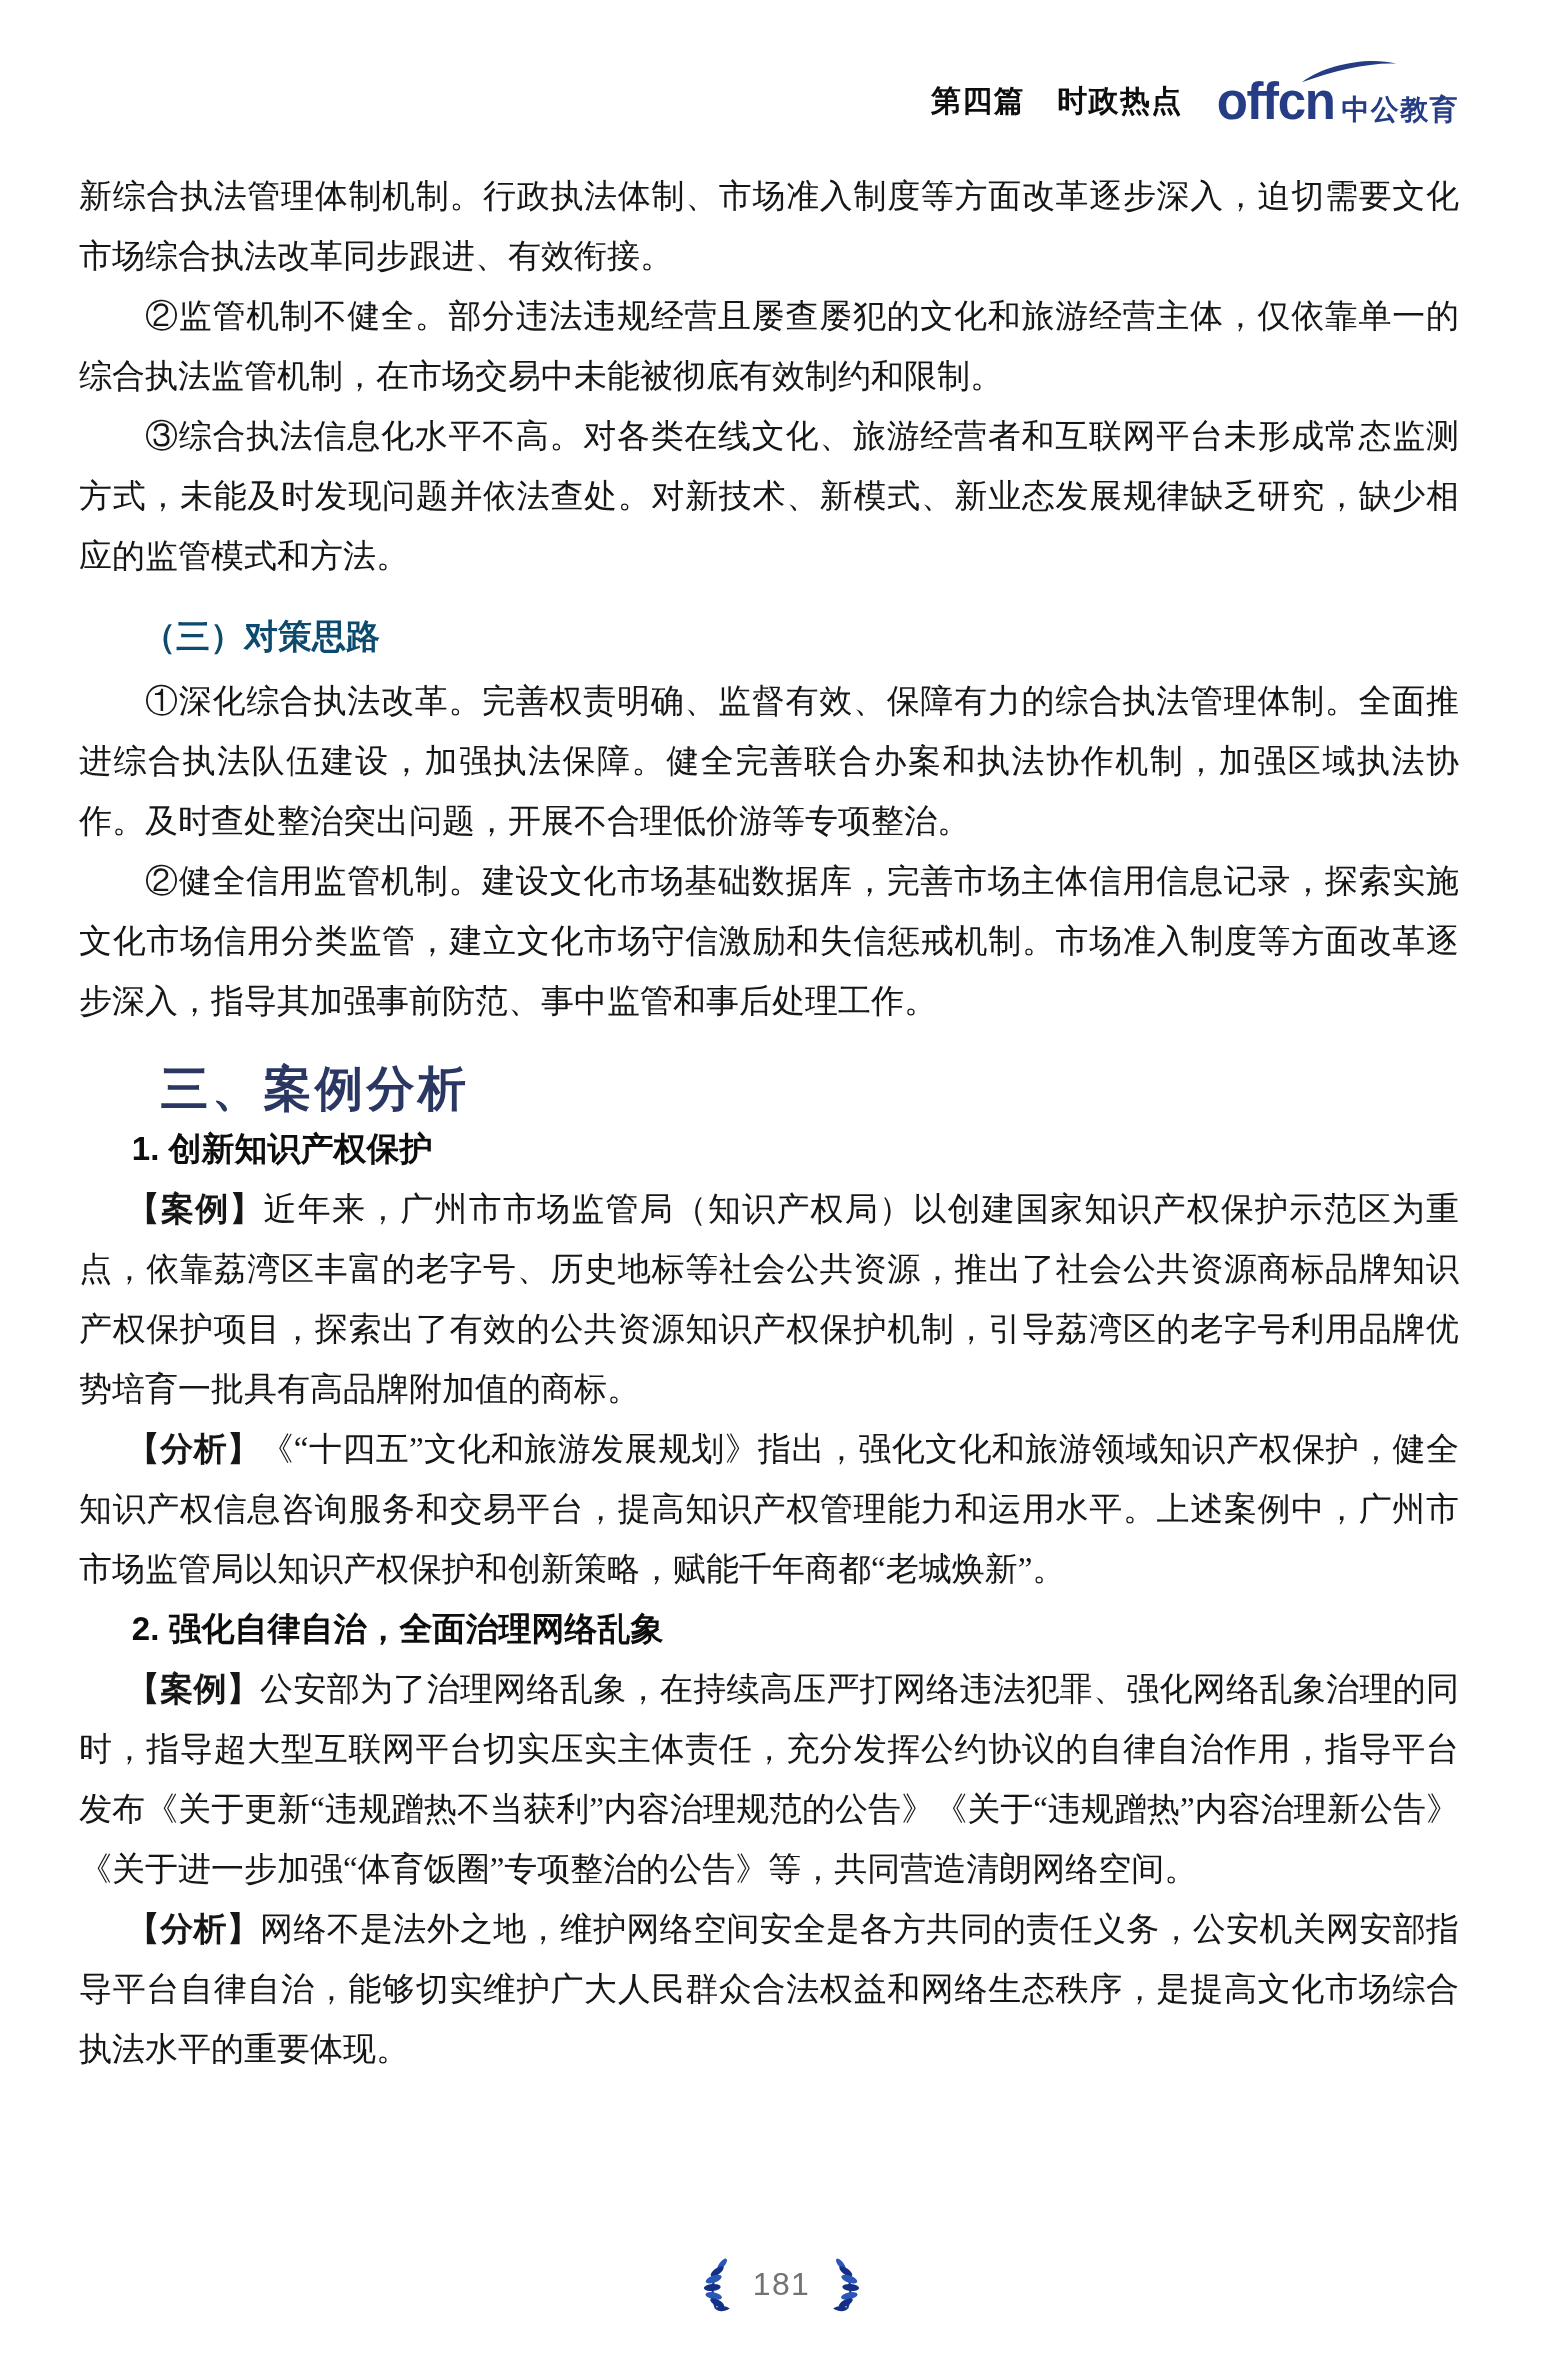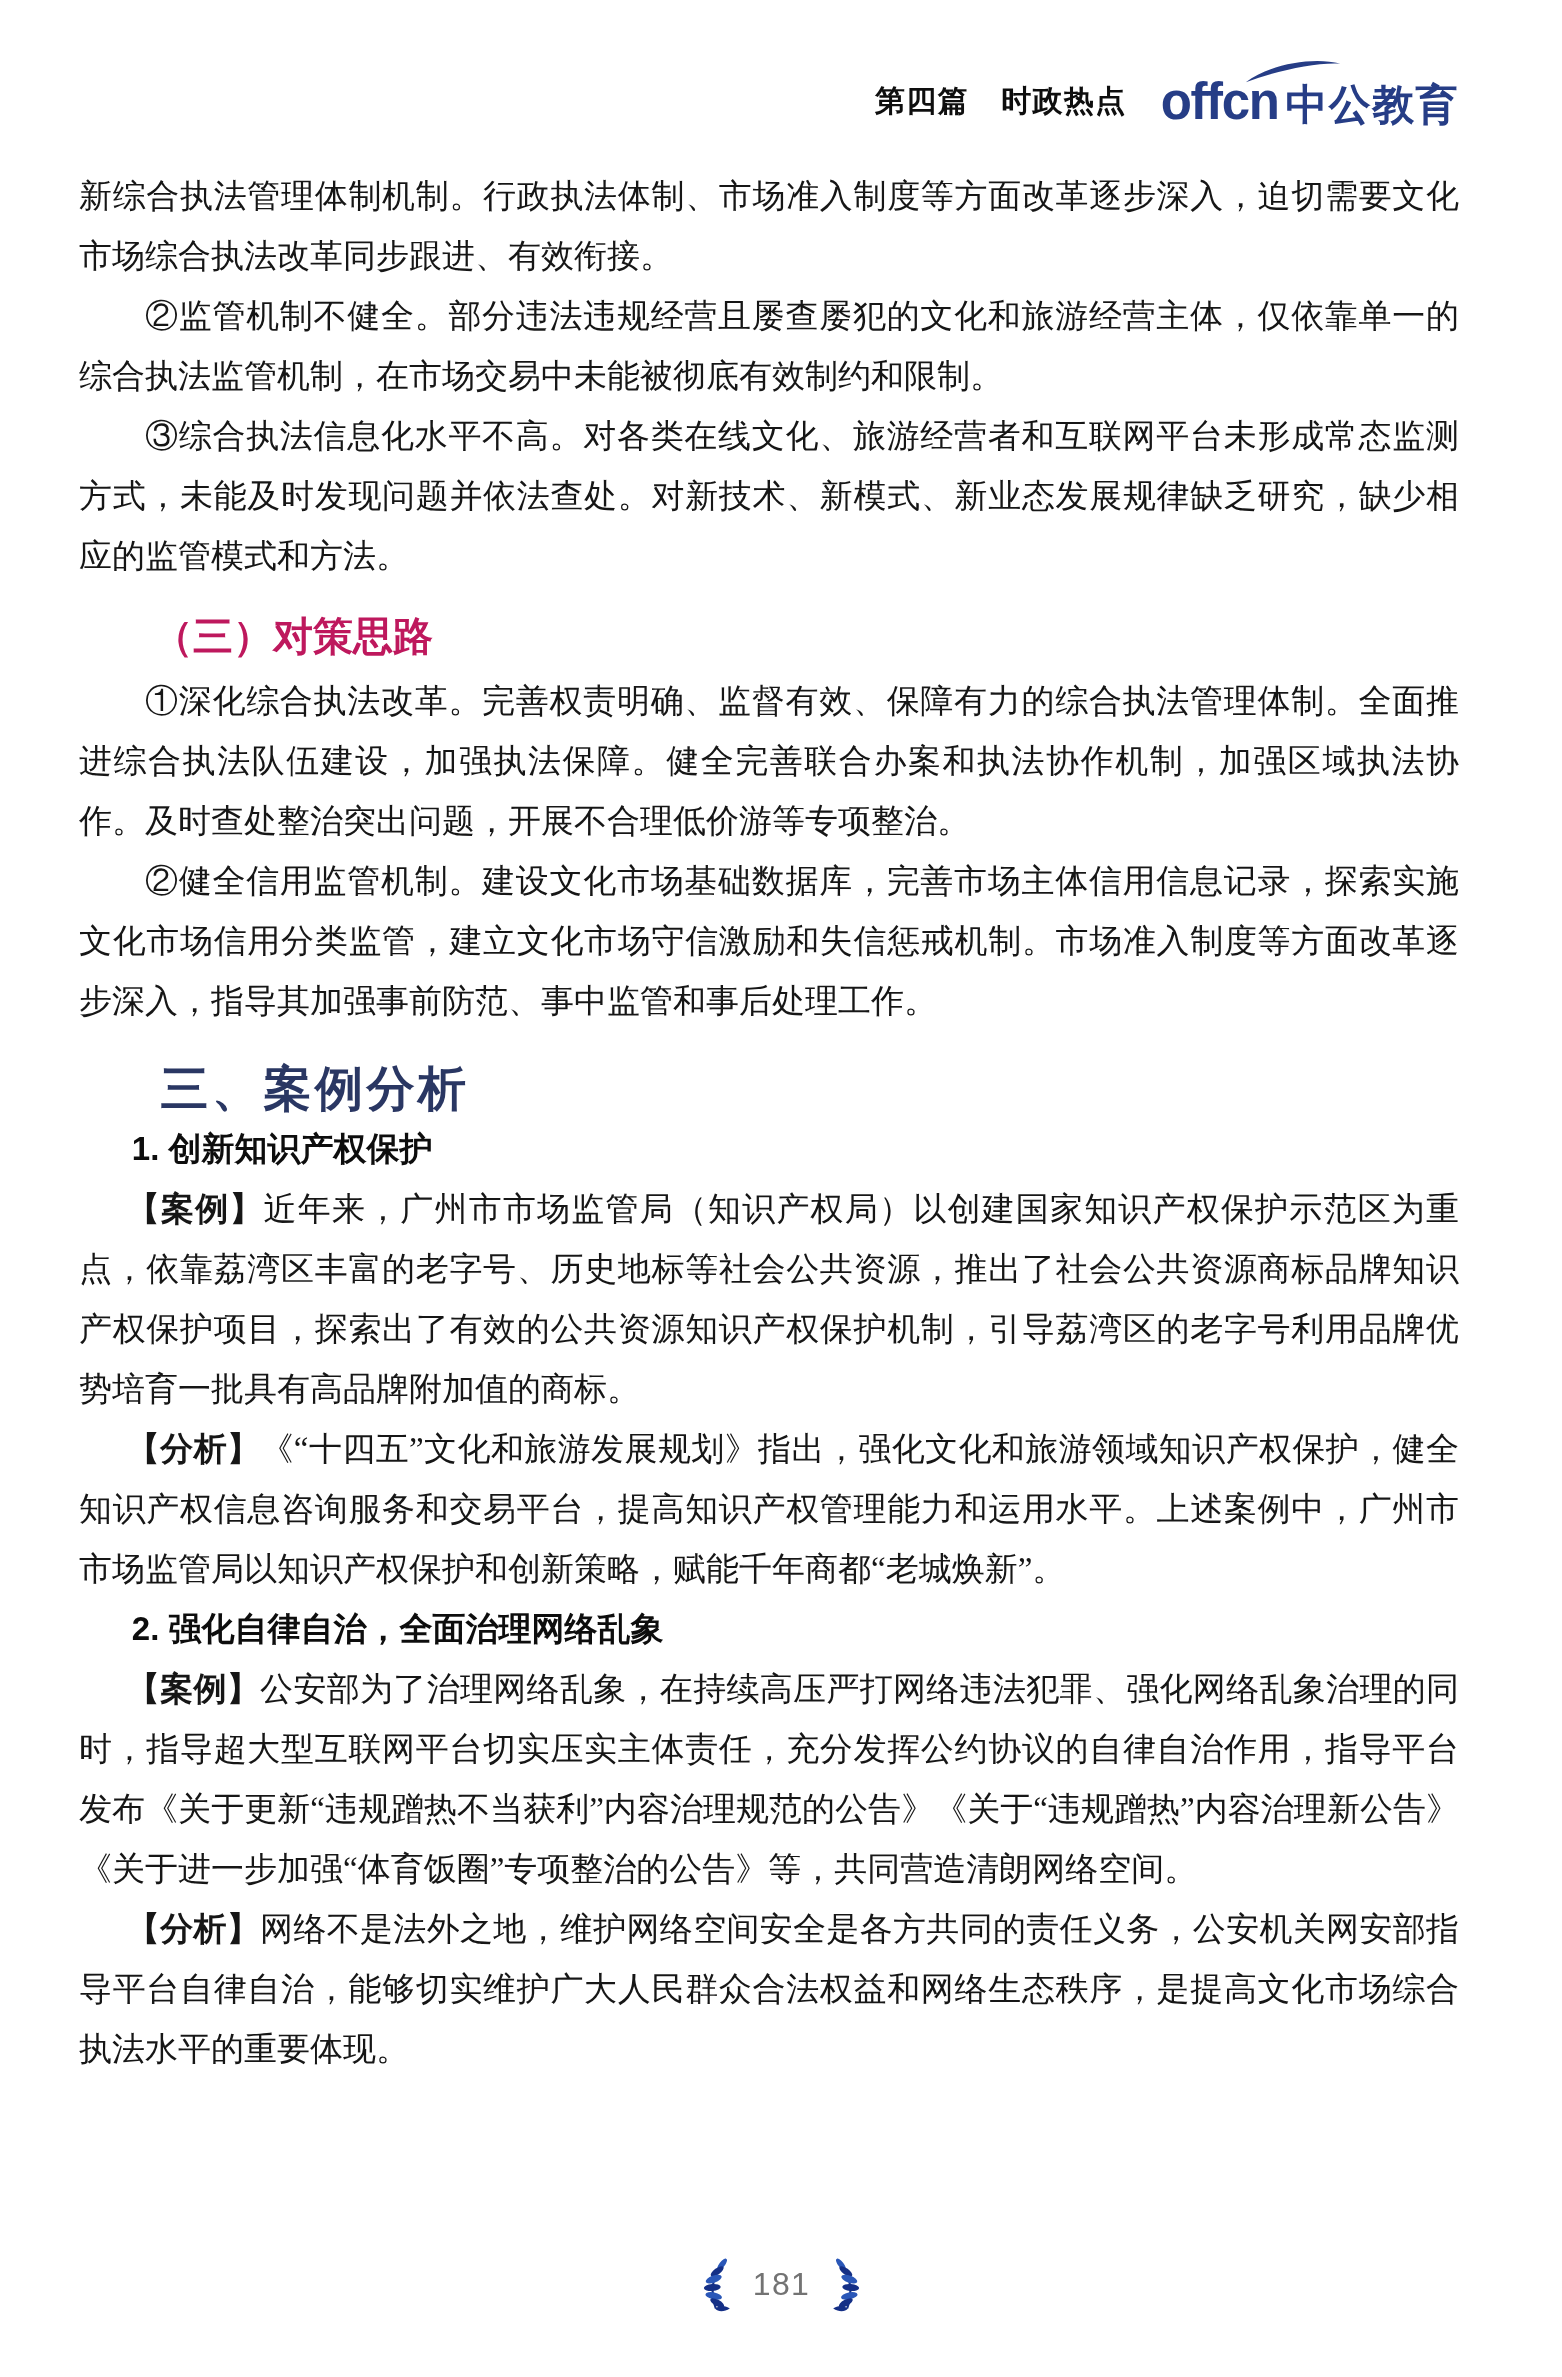--- a/index.html
+++ b/index.html
@@ -31,35 +31,35 @@
     font-family:"Liberation Sans","DejaVu Sans",sans-serif;
     justify-content:flex-end;
   }
   .logo-swoosh{
     position:absolute;left:83px;top:-18px;width:98px;height:25px;
   }
   .logo-latin{
     font-size:51px;font-weight:800;letter-spacing:-1.4px;line-height:1;
   }
   .logo-cn{
-    font-size:42px;font-weight:800;line-height:1;letter-spacing:1.4px;
+    font-size:28px;font-weight:800;line-height:1;letter-spacing:1.4px;
   }
   
   .content{font-size:33px;line-height:60px;text-align:justify;}
   .para{margin:0;text-indent:2em;}
   .para.no-indent{text-indent:0;}
   .para.bracket-indent{text-indent:1.45em;}
   .case-label{
     font-family:Liberation Sans, sans-serif;
     font-weight:bold;
   }
   .h-sub{ 
     font-family:"Liberation Sans","DejaVu Sans",sans-serif;
-    font-weight:bold;font-size:40px;line-height:60px;
-    margin:19.6px 0 5.6px 0;text-indent:1.85em;color:#be185d;
+    font-weight:bold;font-size:34px;line-height:60px;
+    margin:19.6px 0 5.6px 0;text-indent:1.85em;color:#0c4a6e;
   }
   .h-major{ 
     font-family:"Liberation Sans","DejaVu Sans",sans-serif;
     font-weight:bold;font-size:48px;line-height:60px;
     margin:28px 0 0 0;text-indent:1.7em;
     color:var(--heading-blue,#2a3763);letter-spacing:3.5px;
   }
   .h-numbered{ 
     font-family:"Liberation Sans","DejaVu Sans",sans-serif;
     font-weight:bold;font-size:33px;line-height:60px;

